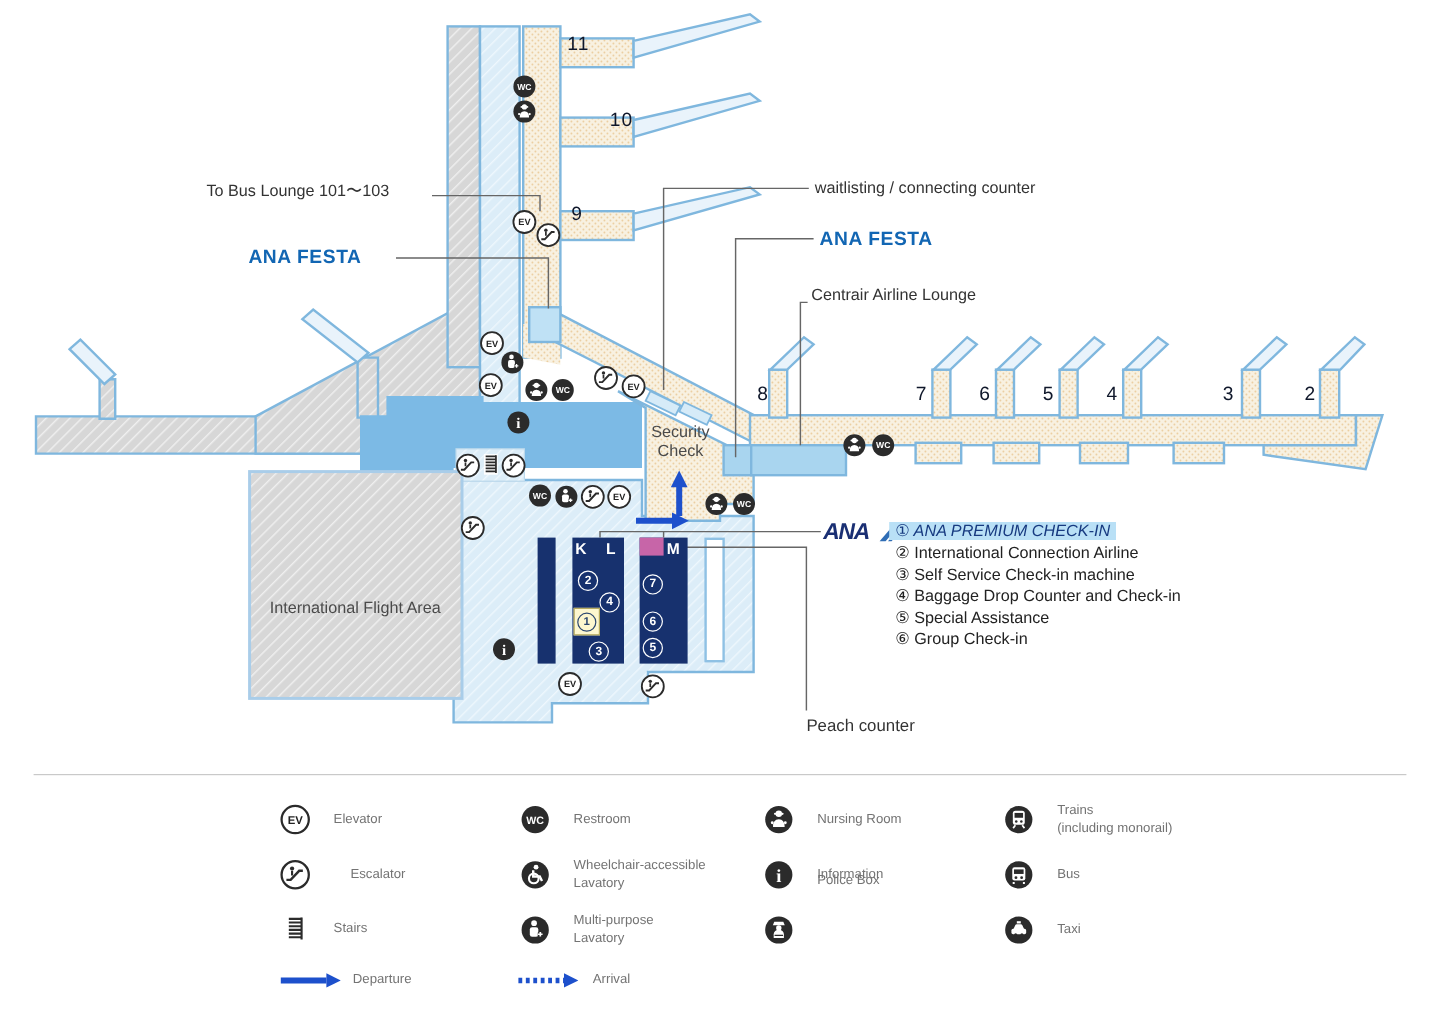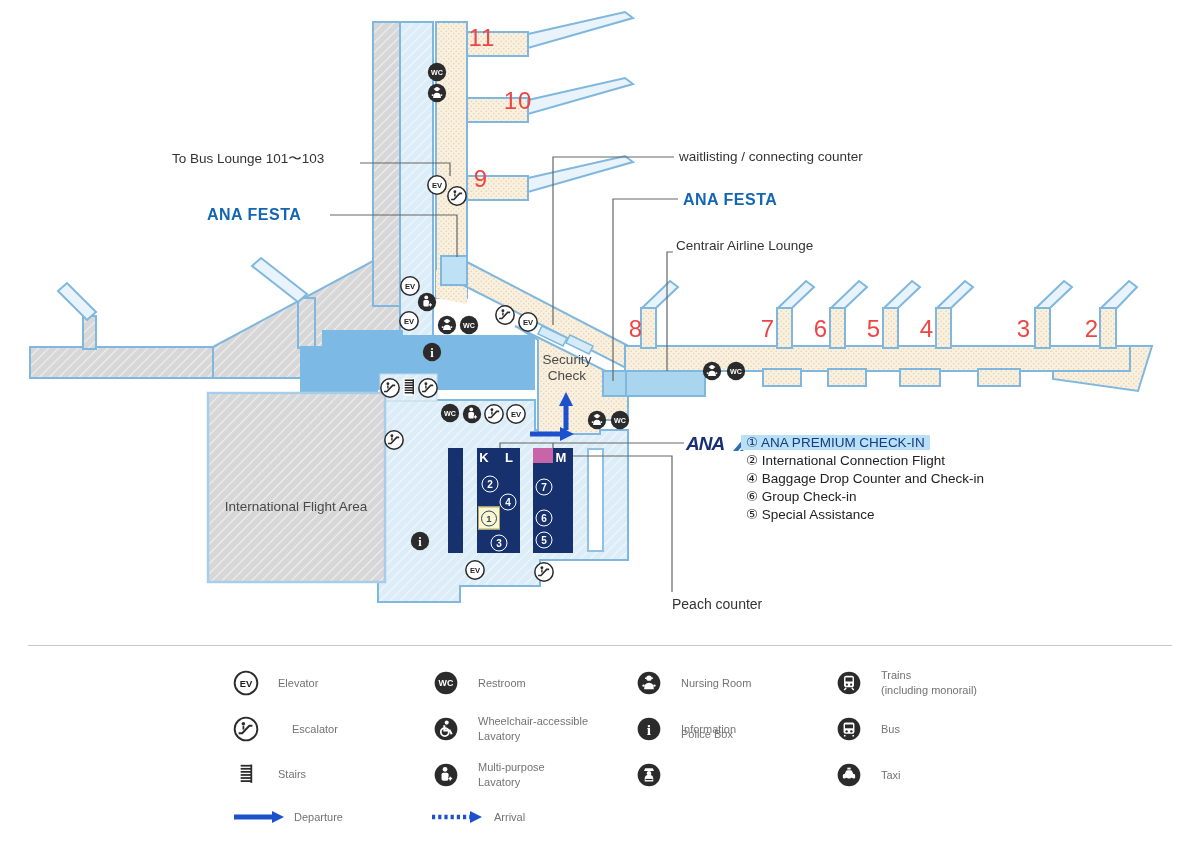--- a/index.html
+++ b/index.html
@@ -1,39 +1,39 @@
 <!DOCTYPE html>
 <html><head>
 <meta charset="utf-8">
 <style>
   html,body{margin:0;padding:0;background:#fff;font-family:"Liberation Sans","DejaVu Sans",sans-serif;}
   #stage{position:relative;width:1200px;height:852px;background:#fff;overflow:hidden;}
   .maplayer{position:absolute;left:0;top:0;}
   .micon{position:absolute;width:21px;height:21px;transform:translate(-50%,-50%);}
   .micon svg{width:100%;height:100%;display:block;}
-  .gate{position:absolute;transform:translate(-50%,-50%);font-size:24px;color:#ef4444;letter-spacing:1px;}
+  .gate{position:absolute;transform:translate(-50%,-50%);font-size:16px;color:#0f172a;letter-spacing:1px;}
   .callout{position:absolute;font-size:13.5px;color:#333;white-space:nowrap;}
   .festa{position:absolute;font-size:16px;font-weight:bold;color:#1266b3;letter-spacing:.5px;white-space:nowrap;}
   .security{position:absolute;width:70px;text-align:center;font-size:13.5px;color:#4a4a4a;line-height:16px;}
   .intl-label{position:absolute;font-size:13.5px;color:#4a4a4a;white-space:nowrap;transform:translate(-50%,-50%);}
   .bar{position:absolute;background:#17316e;}
   .pinkbox{position:absolute;background:#c765a8;}
   .ncirc{position:absolute;width:15px;height:15px;border:1.4px solid #fff;border-radius:50%;
          color:#fff;font-size:10px;font-weight:bold;display:flex;align-items:center;justify-content:center;
          transform:translate(-50%,-50%);line-height:1;}
   .nboxwrap{position:absolute;width:20px;height:21px;background:#fdf7cf;border:1px solid #b5a95e;
          display:flex;align-items:center;justify-content:center;transform:translate(-50%,-50%);}
   .nboxwrap .inner{width:14px;height:14px;border:1.3px solid #2c4770;border-radius:50%;color:#2c4770;
          font-size:9.5px;font-weight:bold;display:flex;align-items:center;justify-content:center;line-height:1;}
   .counter-label{position:absolute;color:#fff;font-weight:bold;font-size:13px;transform:translate(-50%,-50%);}
   .ana-logo{position:absolute;display:flex;align-items:center;gap:3px;}
   .ana-logo .t{font-size:19px;font-weight:bold;font-style:italic;color:#1a2f73;letter-spacing:-1px;}
   .ana-list{position:absolute;left:746px;top:434px;font-size:13.5px;color:#222;line-height:18px;}
   .ana-list .row{height:18px;white-space:nowrap;}
-  .ana-list .hl{background:#b9e0f6;color:#173a80;padding:0 5px;margin-left:-5px;}
+  .ana-list .hl{background:#b9e0f6;color:#173a80;padding:0 5px;margin-left:-5px;font-style:italic;}
   .legend-icon{position:absolute;width:26px;height:26px;transform:translate(-50%,-50%);}
   .legend-icon svg{width:100%;height:100%;display:block;}
   .legend-arrow{position:absolute;width:52px;height:13px;transform:translate(-50%,-50%);}
   .legend-arrow svg{width:100%;height:100%;display:block;}
   .legend-text{position:absolute;transform:translate(0,-50%);font-size:11px;color:#737373;line-height:15px;white-space:nowrap;}
   .divider{position:absolute;left:28px;top:645px;width:1144px;height:1px;background:#c9c9c9;}
 </style>
 </head>
 <body>
 
@@ -169,24 +169,25 @@
 
   <div class="ana-logo" style="left:686px;top:433px;">
     <span class="t">ANA</span>
     <svg width="26" height="18" viewBox="0 0 26 18">
       <polygon points="6,16 18,2 23,2 11,16" fill="#2f6db5"></polygon>
       <polygon points="13,16 25,2 26,4 16,16" fill="#2f6db5"></polygon>
     </svg>
   </div>
   <div class="ana-list" id="ana-list">
       <div class="row"><span class="hl">① ANA PREMIUM CHECK-IN</span></div>
-      <div class="row">② International Connection Flight</div>
+      <div class="row">② International Connection Airline</div>
+      <div class="row">③ Self Service Check-in machine</div>
       <div class="row">④ Baggage Drop Counter and Check-in</div>
+      <div class="row">⑤ Special Assistance</div>
       <div class="row">⑥ Group Check-in</div>
-      <div class="row">⑤ Special Assistance</div>
     </div>
 
   <div id="gate-layer">
       <span class="gate" style="left: 482px; top: 38px;">11</span>
       <span class="gate" style="left: 482px; top: 101px; margin-left: 36px;">10</span>
       <span class="gate" style="left: 481px; top: 179px;">9</span>
       <span class="gate" style="left: 636px; top: 329px;">8</span>
       <span class="gate" style="left: 768px; top: 329px;">7</span>
       <span class="gate" style="left: 821px; top: 329px;">6</span>
       <span class="gate" style="left: 874px; top: 329px;">5</span>

